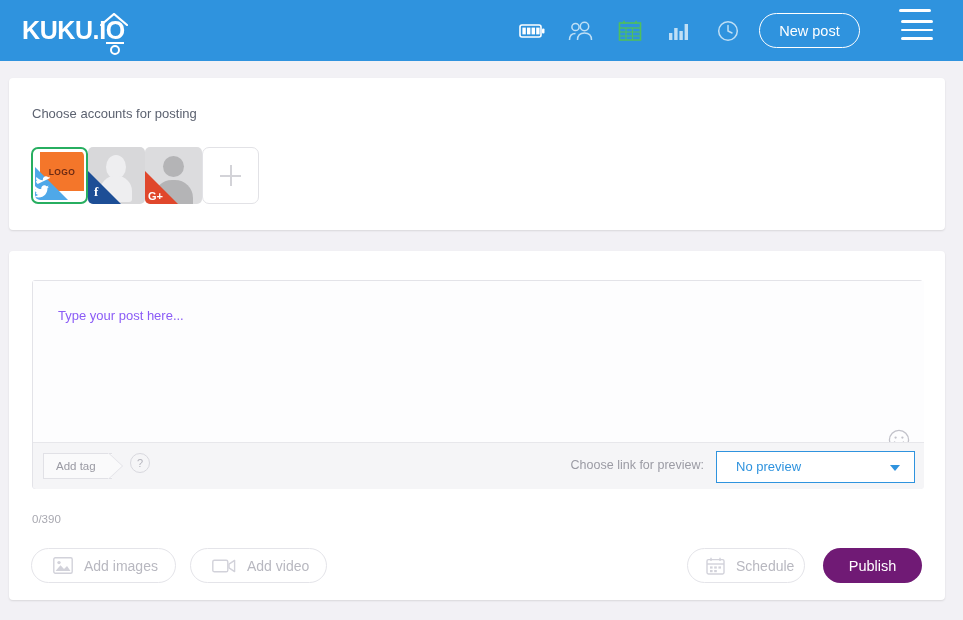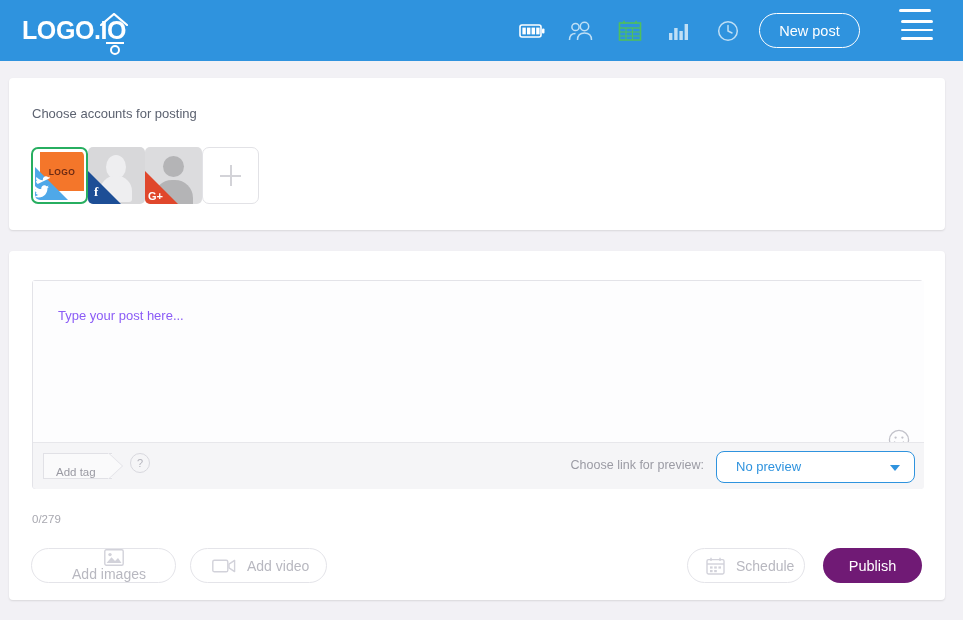--- a/index.html
+++ b/index.html
@@ -250,21 +250,21 @@
   }
 
   .tag-chip {
     position: absolute;
     left: 10px; top: 10px;
     height: 26px;
     padding: 0 16px 0 12px;
     background: #fafafb;
     border: 1px solid #e1e1e6;
     border-right: none;
-    display: flex; align-items: flex-end;
+    display: flex; align-items: center;
     font-size: 11.5px;
     color: #9a9aa3;
     cursor: pointer;
   }
   .tag-point {
     position: absolute;
     left: 75px; top: 10px;
     width: 0; height: 0;
     border-top: 13px solid transparent;
     border-bottom: 13px solid transparent;
@@ -288,21 +288,21 @@
     right: 220px; top: 15px;
     font-size: 12.5px;
     color: #9b9ba4;
     white-space: nowrap;
   }
   .preview-select {
     position: absolute;
     right: 9px; top: 8px;
     width: 199px; height: 32px;
     border: 1.5px solid #2f93de;
-    border-radius: 8px;
+    border-radius: 0;
     background: #ffffff;
     cursor: pointer;
   }
   .preview-select-text {
     position: absolute;
     left: 19px; top: 7px;
     font-size: 13px;
     color: #2f93de;
   }
   .preview-caret {
@@ -331,21 +331,21 @@
     display: flex; align-items: center;
     cursor: pointer;
   }
   .pill-label {
     font-size: 14px;
     color: #b8b8c0;
     margin-left: 11px;
   }
   .pill-ico { margin-left: 21px; display: flex; align-items: center; }
 
-  .btn-add-images { left: 31px; top: 548px; width: 145px; flex-direction: column; }
+  .btn-add-images { left: 31px; top: 548px; width: 145px; }
   .btn-add-video  { left: 190px; top: 548px; width: 137px; }
   .btn-schedule   { left: 687px; top: 548px; width: 118px; }
 
   .btn-publish {
     position: absolute;
     left: 823px; top: 548px;
     width: 99px; height: 35px;
     border-radius: 18px;
     background: #701a75;
     border: none;
@@ -355,21 +355,21 @@
     display: flex; align-items: center; justify-content: center;
     cursor: pointer;
   }
 </style>
 </head>
 <body>
 
 <div class="header">
 
   <div class="logo-wrap">
-    <span class="logo-text">LOGO.IO</span>
+    <span class="logo-text">KUKU.IO</span>
     <svg class="logo-roof" viewBox="0 0 28 13">
       <path d="M1 12 L14 1 L27 12" fill="none" stroke="#ffffff" stroke-width="2.2" stroke-linecap="round"></path>
     </svg>
     <svg class="logo-stand" viewBox="0 0 20 14">
       <line x1="1" y1="2" x2="19" y2="2" stroke="#ffffff" stroke-width="2"></line>
       <circle cx="10" cy="9" r="4" fill="none" stroke="#ffffff" stroke-width="2"></circle>
     </svg>
   </div>
 
   <div class="nav-icons">
@@ -510,21 +510,21 @@
       </div>
 
       <div class="preview-label">Choose link for preview:</div>
       <div class="preview-select">
         <span class="preview-select-text">No preview</span>
         <span class="preview-caret"></span>
       </div>
     </div>
   </div>
 
-  <div class="char-count">0/279</div>
+  <div class="char-count">0/390</div>
 </div>
 
 <div class="pill btn-add-images">
   <span class="pill-ico">
     <svg width="20" height="17" viewBox="0 0 20 17">
       <rect x="0.8" y="0.8" width="18.4" height="15.4" rx="1.5" fill="none" stroke="#d2d2da" stroke-width="1.4"></rect>
       <circle cx="6" cy="5.6" r="1.7" fill="#d2d2da"></circle>
       <path d="M2.5 14 L7.5 8.2 L11 12 L14 9 L17.5 14 Z" fill="#d2d2da"></path>
     </svg>
   </span>

